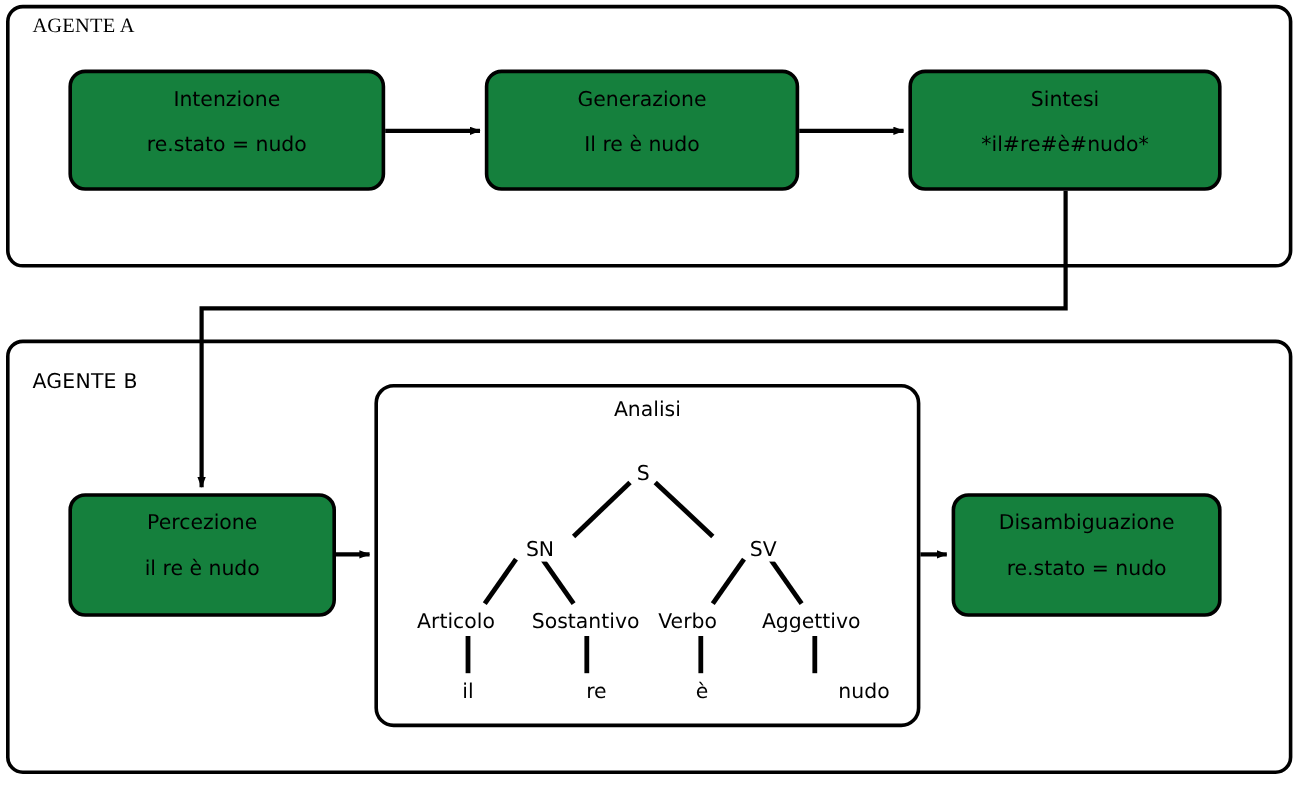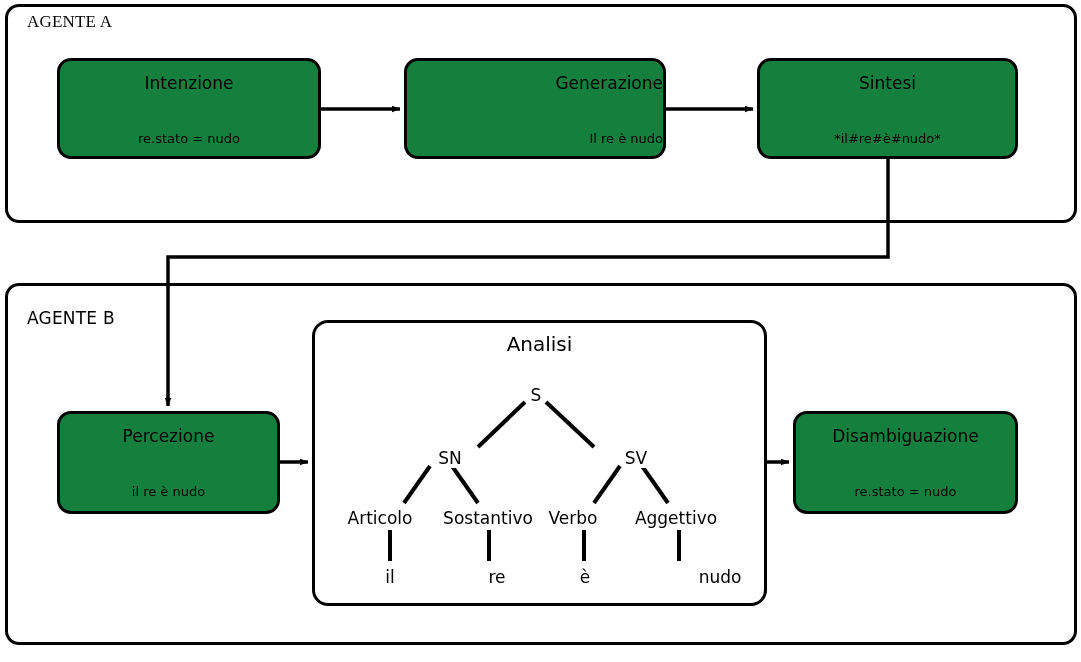--- a/index.html
+++ b/index.html
@@ -43,45 +43,45 @@
     flex-direction:column;
     align-items:center;
     justify-content:flex-start;
   }
   .node-title{
     font-size:17px;
     white-space:nowrap;
     margin-top:12px;
   }
   .node-value{
-    font-size:13px;
+    font-size:17px;
     white-space:nowrap;
-    margin-top:38px;
+    margin-top:18px;
   }
 
   #box-intenzione     {left:57px;  top:58px;  width:264px; height:101px;}
-  #box-generazione    {left:404px; top:58px;  width:262px; height:101px;align-items:flex-end;}
+  #box-generazione    {left:404px; top:58px;  width:262px; height:101px;}
   #box-sintesi        {left:757px; top:58px;  width:261px; height:101px;}
   #box-percezione     {left:57px;  top:411px; width:223px; height:103px;}
   #box-disambiguazione{left:793px; top:411px; width:225px; height:103px;}
 
   
   #box-analisi{
     position:absolute;
     left:312px; top:320px; width:455px; height:286px;
     border:3px solid #000000;
     border-radius:16px;
     box-sizing:border-box;
     background:#ffffff;
   }
   #analisi-title{
     position:absolute;
     left:0; right:0; top:9px;
     text-align:center;
-    font-size:20px;
+    font-size:17px;
   }
 
   
   .overlay{
     position:absolute;
     left:0; top:0;
     width:1081px; height:662px;
     pointer-events:none;
   }
 

